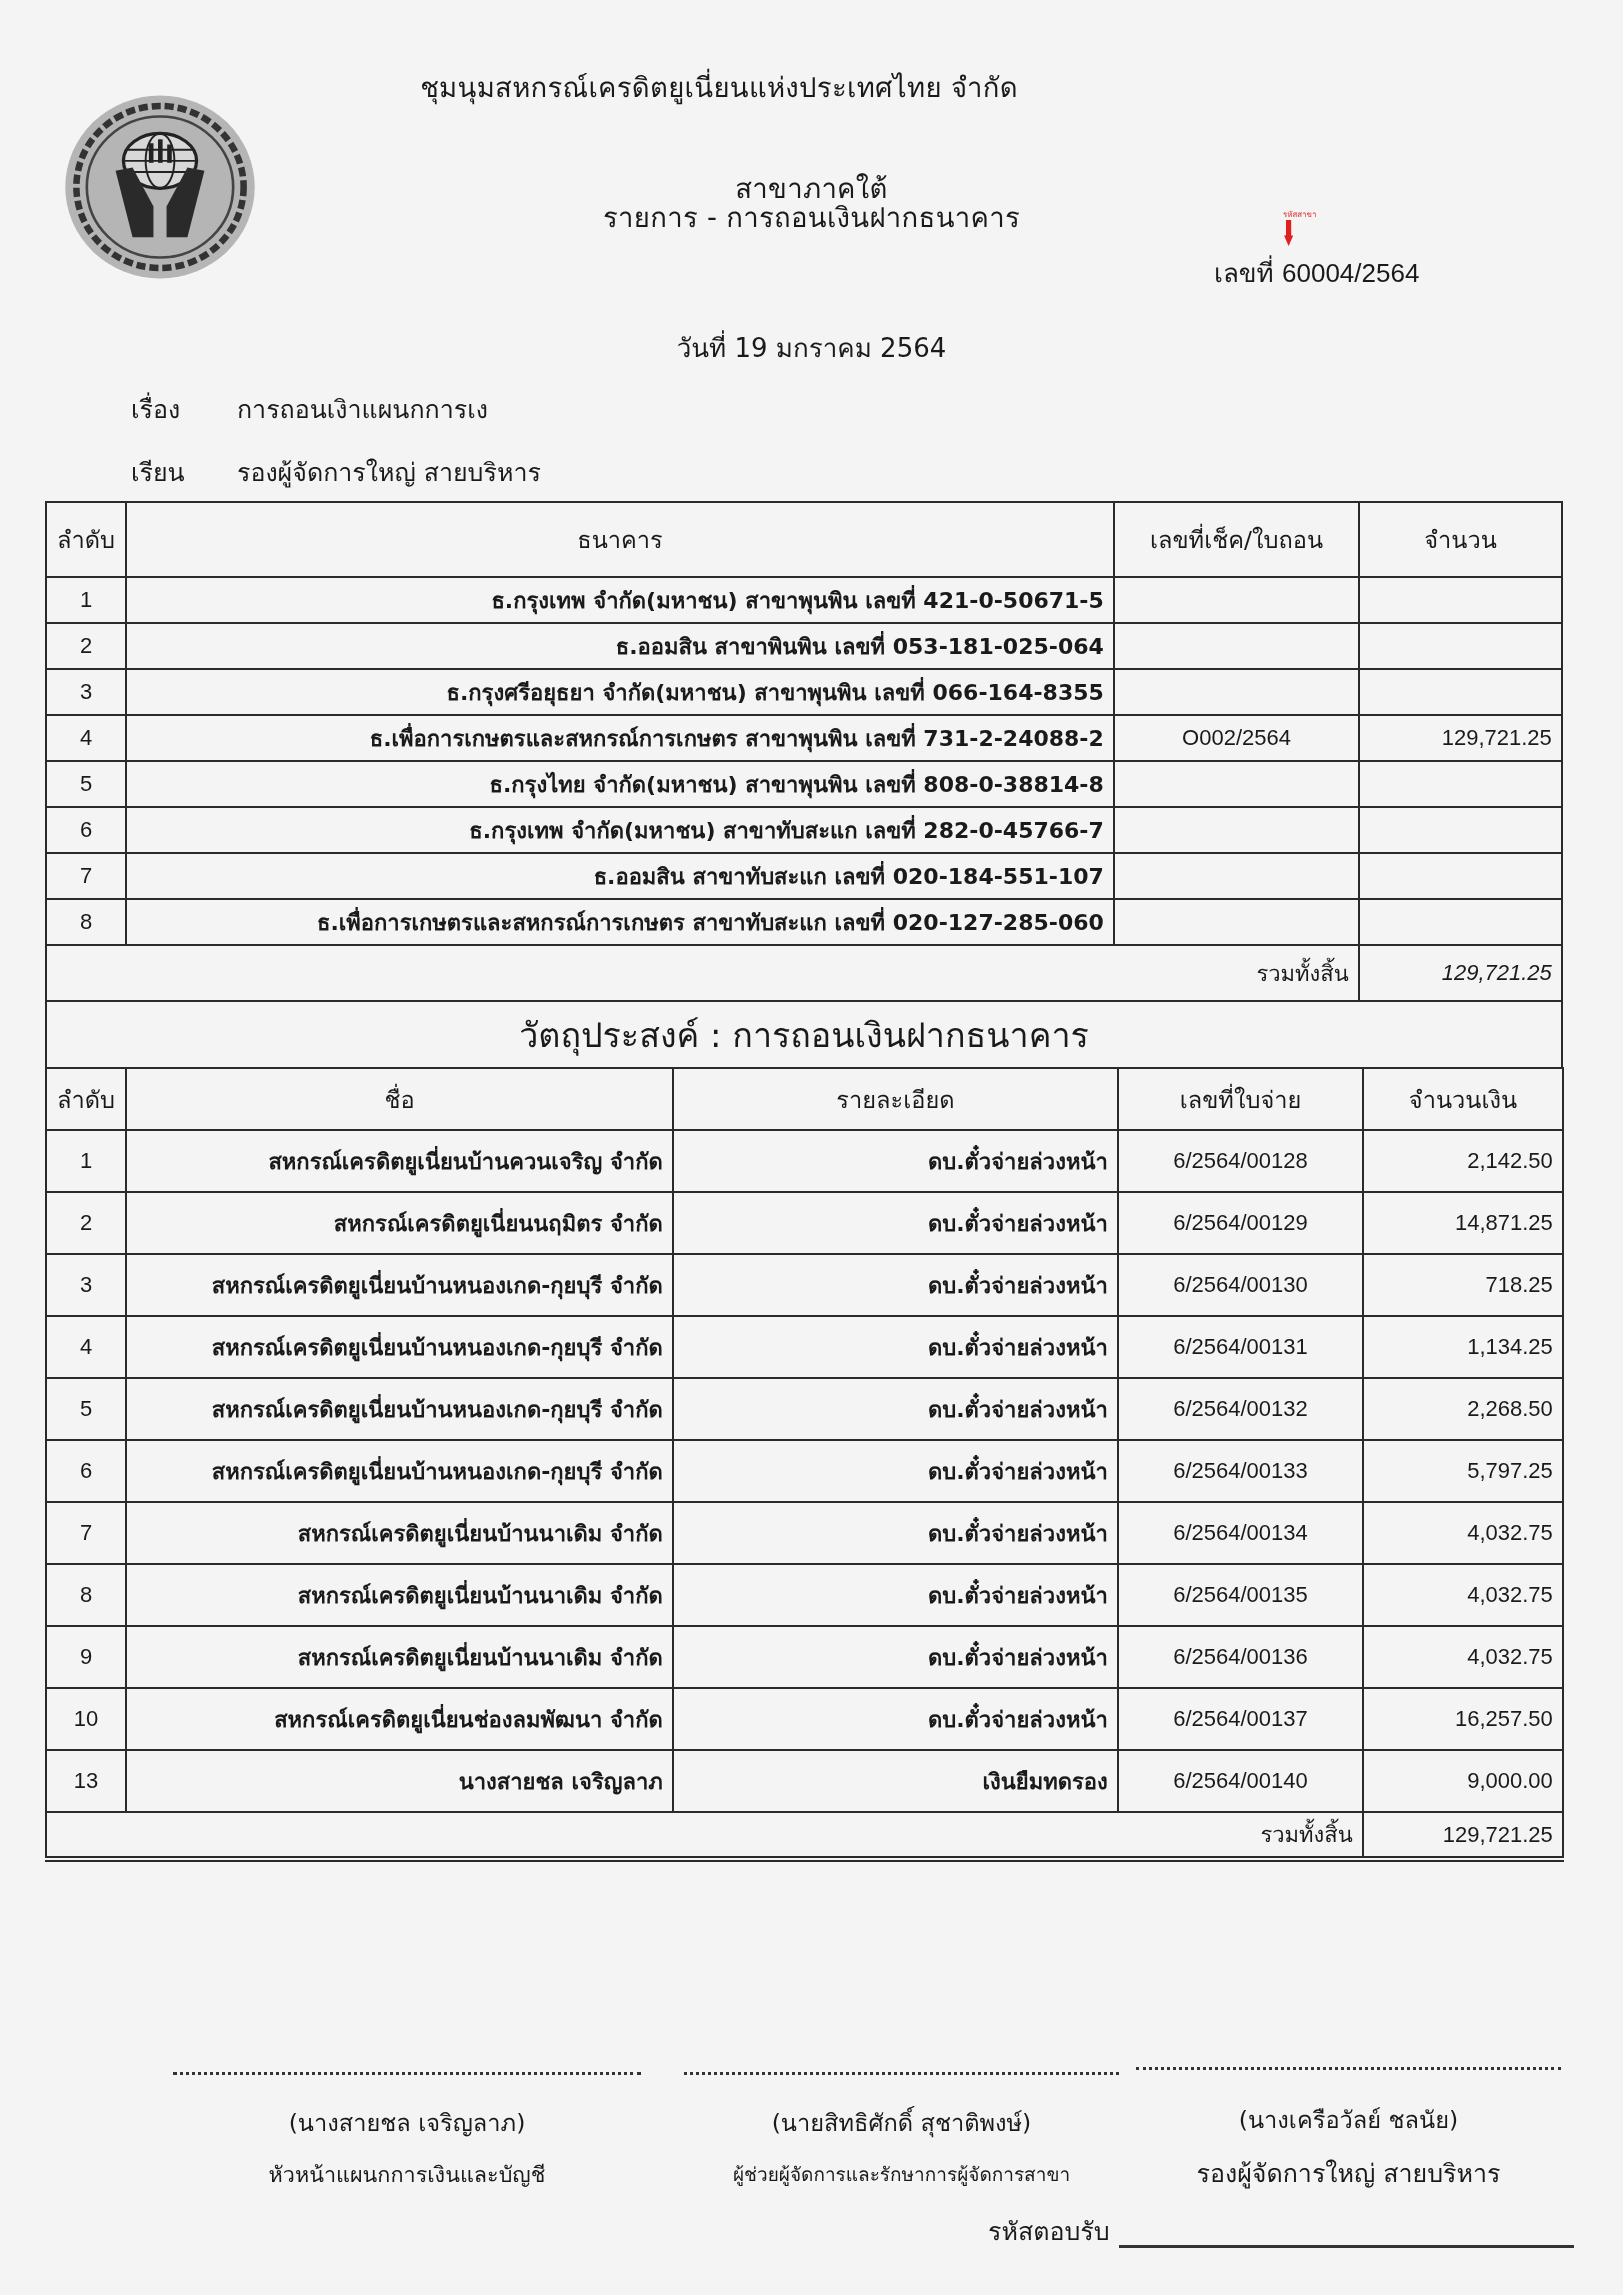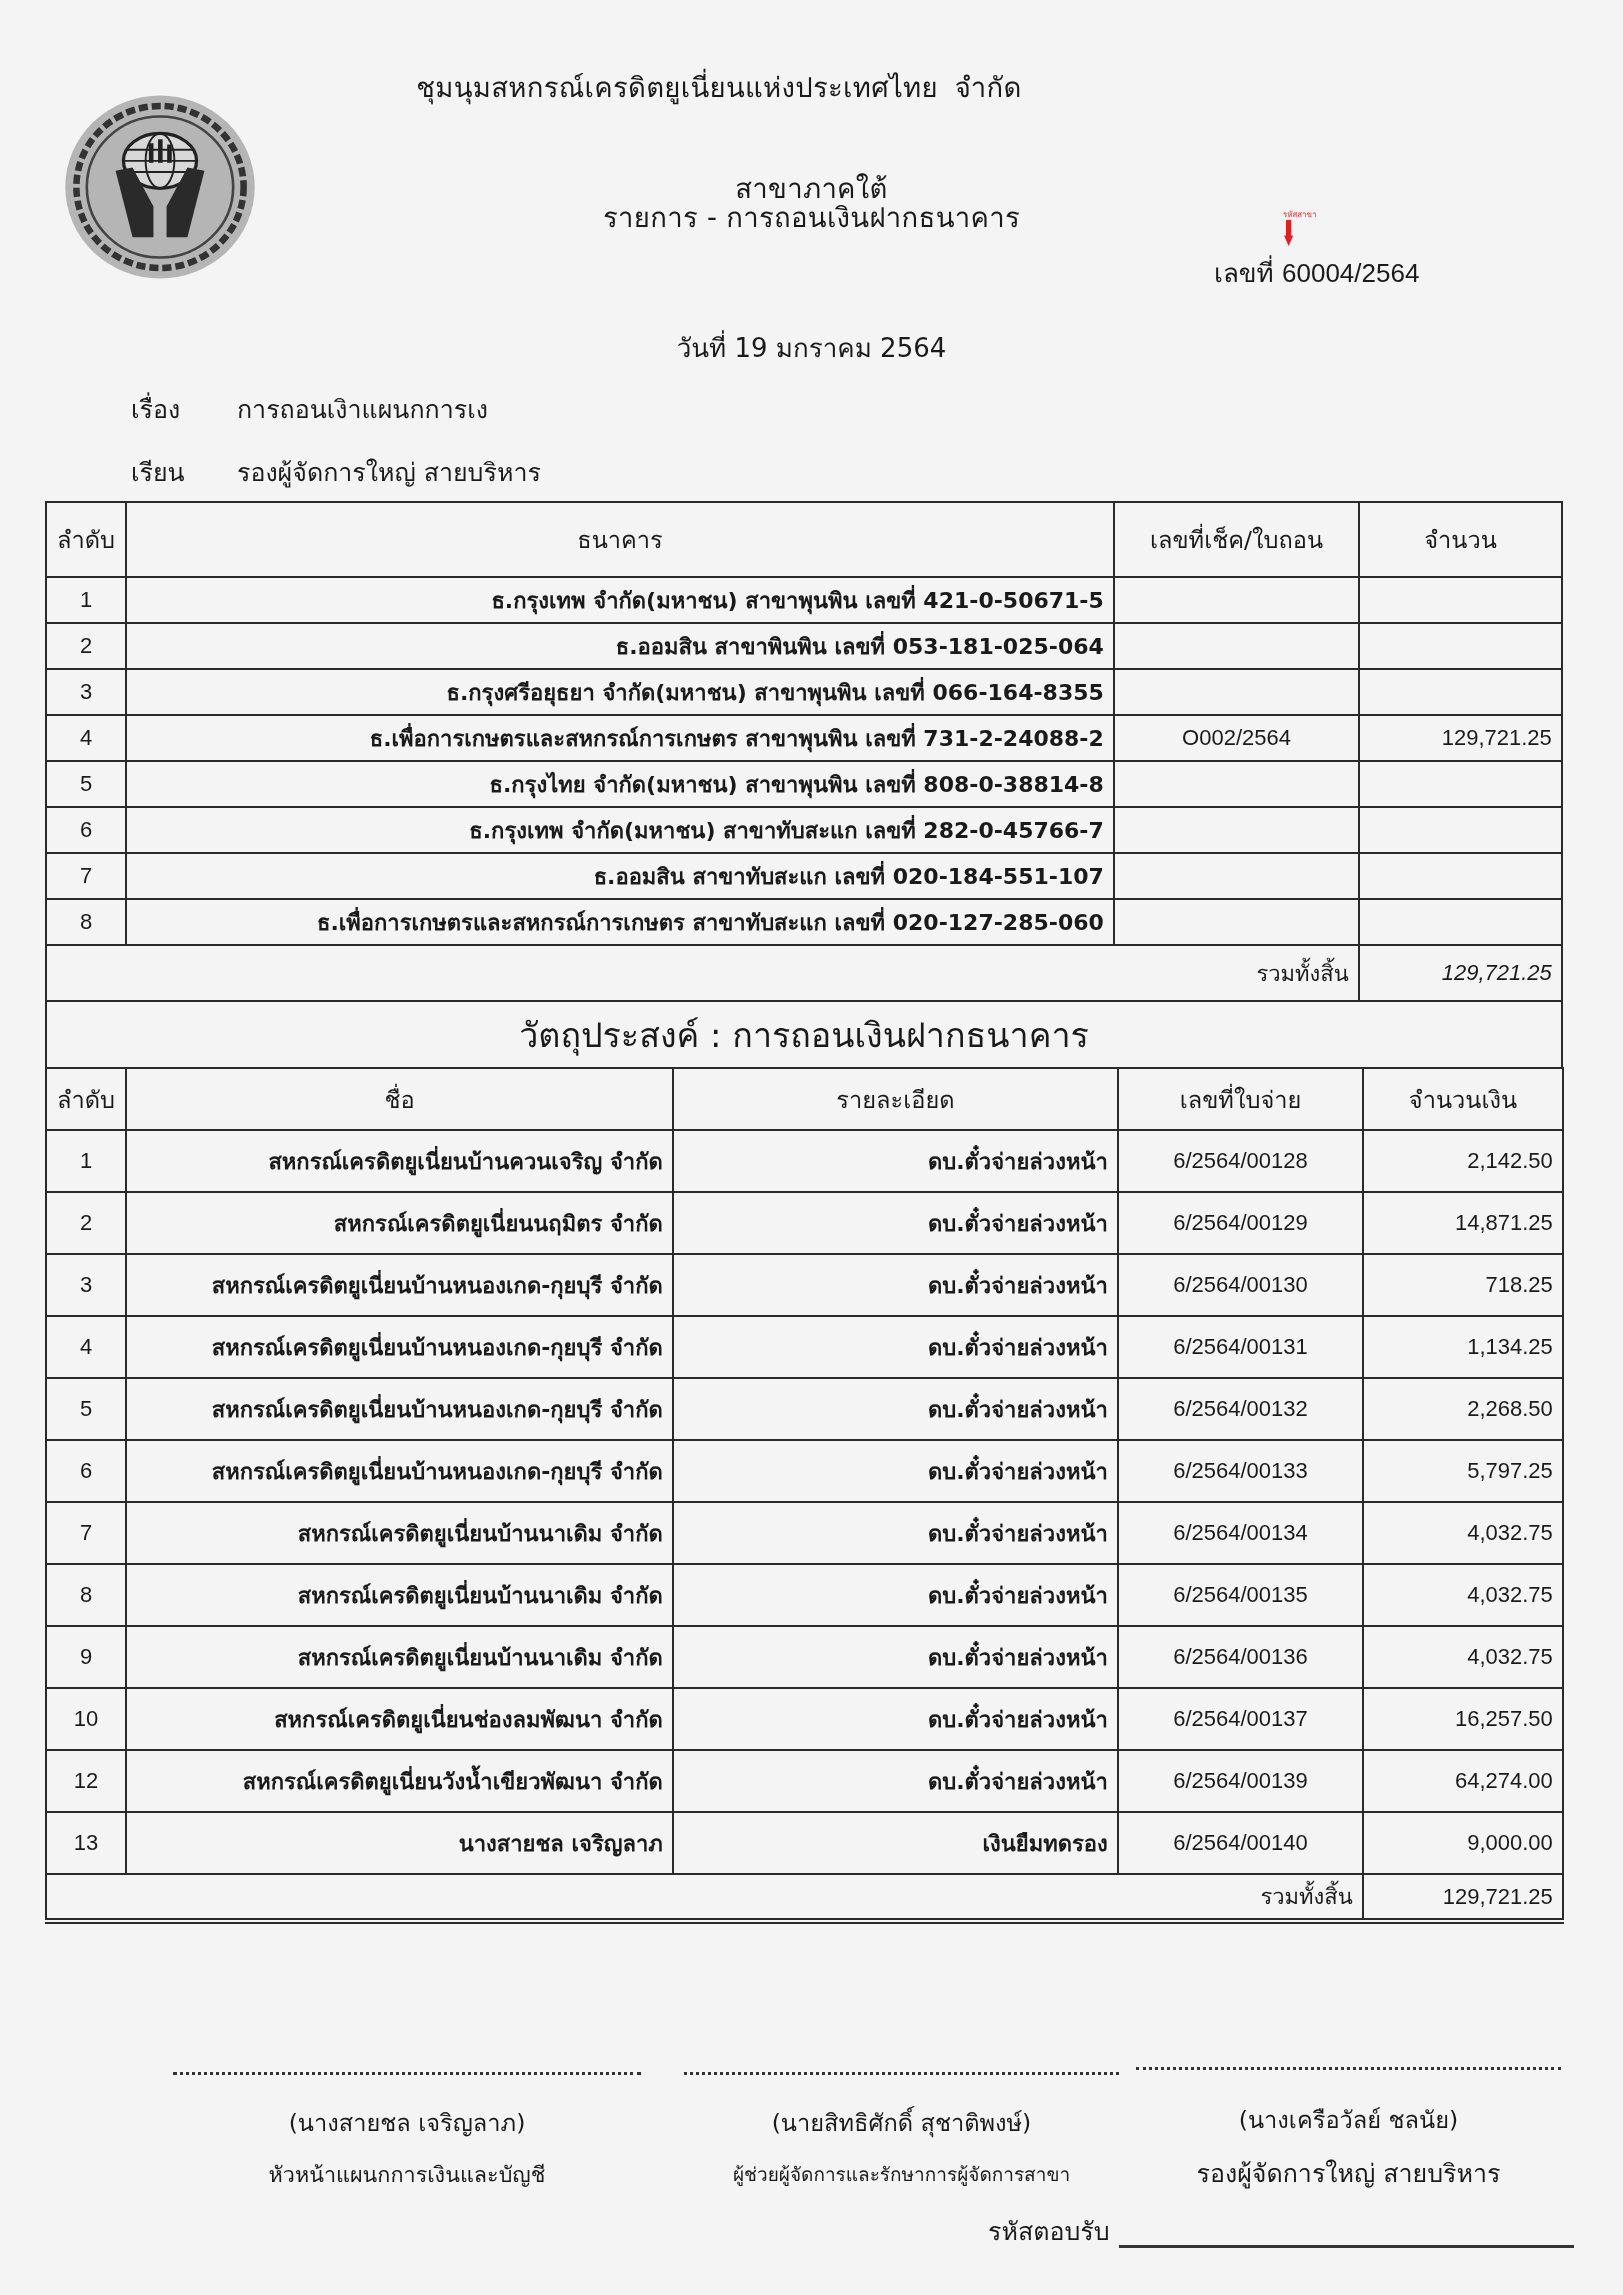--- a/index.html
+++ b/index.html
@@ -69,21 +69,21 @@
     <line x1="100" y1="122" x2="200" y2="122" stroke="#222" stroke-width="3"></line>
     <ellipse cx="150" cy="105" rx="22" ry="42" fill="none" stroke="#222" stroke-width="3"></ellipse>
     <rect x="133" y="78" width="7" height="30" fill="#222"></rect>
     <rect x="147" y="72" width="7" height="36" fill="#222"></rect>
     <rect x="161" y="80" width="7" height="28" fill="#222"></rect>
     <path d="M82 120 L108 115 L140 175 L140 222 L108 222 Z" fill="#2a2a2a"></path>
     <path d="M218 120 L192 115 L160 175 L160 222 L192 222 Z" fill="#2a2a2a"></path>
   </svg>
 </div>
 
-<div class="abs center-text h-title" style="left:0; width:1438px; top:65px;font-family:Liberation Mono, monospace;">ชุมนุมสหกรณ์เครดิตยูเนี่ยนแห่งประเทศไทย จำกัด</div>
+<div class="abs center-text h-title" style="left:0; width:1438px; top:65px;">ชุมนุมสหกรณ์เครดิตยูเนี่ยนแห่งประเทศไทย จำกัด</div>
 <div class="abs center-text h-title" style="left:0; width:1623px; top:134px;margin-top:32px;">สาขาภาคใต้</div>
 <div class="abs center-text h-title" style="left:0; width:1623px; top:195px;">รายการ - การถอนเงินฝากธนาคาร</div>
 
 <div id="branch-note" class="abs">รหัสสาขา</div>
 <div id="branch-arrow" class="abs">
   <svg width="9.2" height="26" viewBox="0 0 14 40">
     <rect x="3" y="0" width="8" height="26" fill="#e02020"></rect>
     <polygon points="0,24 14,24 7,40" fill="#e02020"></polygon>
   </svg>
 </div>
@@ -264,27 +264,20 @@
           <td class="r num">4,032.75</td>
         </tr>
         <tr class="row">
           <td class="c num">10</td>
           <td class="l">สหกรณ์เครดิตยูเนี่ยนช่องลมพัฒนา จำกัด</td>
           <td class="l">ดบ.ตั๋วจ่ายล่วงหน้า</td>
           <td class="c num">6/2564/00137</td>
           <td class="r num">16,257.50</td>
         </tr>
         <tr class="row">
-          <td class="c num">12</td>
-          <td class="l">สหกรณ์เครดิตยูเนี่ยนวังน้ำเขียวพัฒนา จำกัด</td>
-          <td class="l">ดบ.ตั๋วจ่ายล่วงหน้า</td>
-          <td class="c num">6/2564/00139</td>
-          <td class="r num">64,274.00</td>
-        </tr>
-        <tr class="row">
           <td class="c num">13</td>
           <td class="l">นางสายชล เจริญลาภ</td>
           <td class="l">เงินยืมทดรอง</td>
           <td class="c num">6/2564/00140</td>
           <td class="r num">9,000.00</td>
         </tr>
       </tbody>
     <tbody>
         <tr class="total">
       <td class="r" colspan="4" style="border-right:2.6px solid #2a2a2a;">รวมทั้งสิ้น</td>

